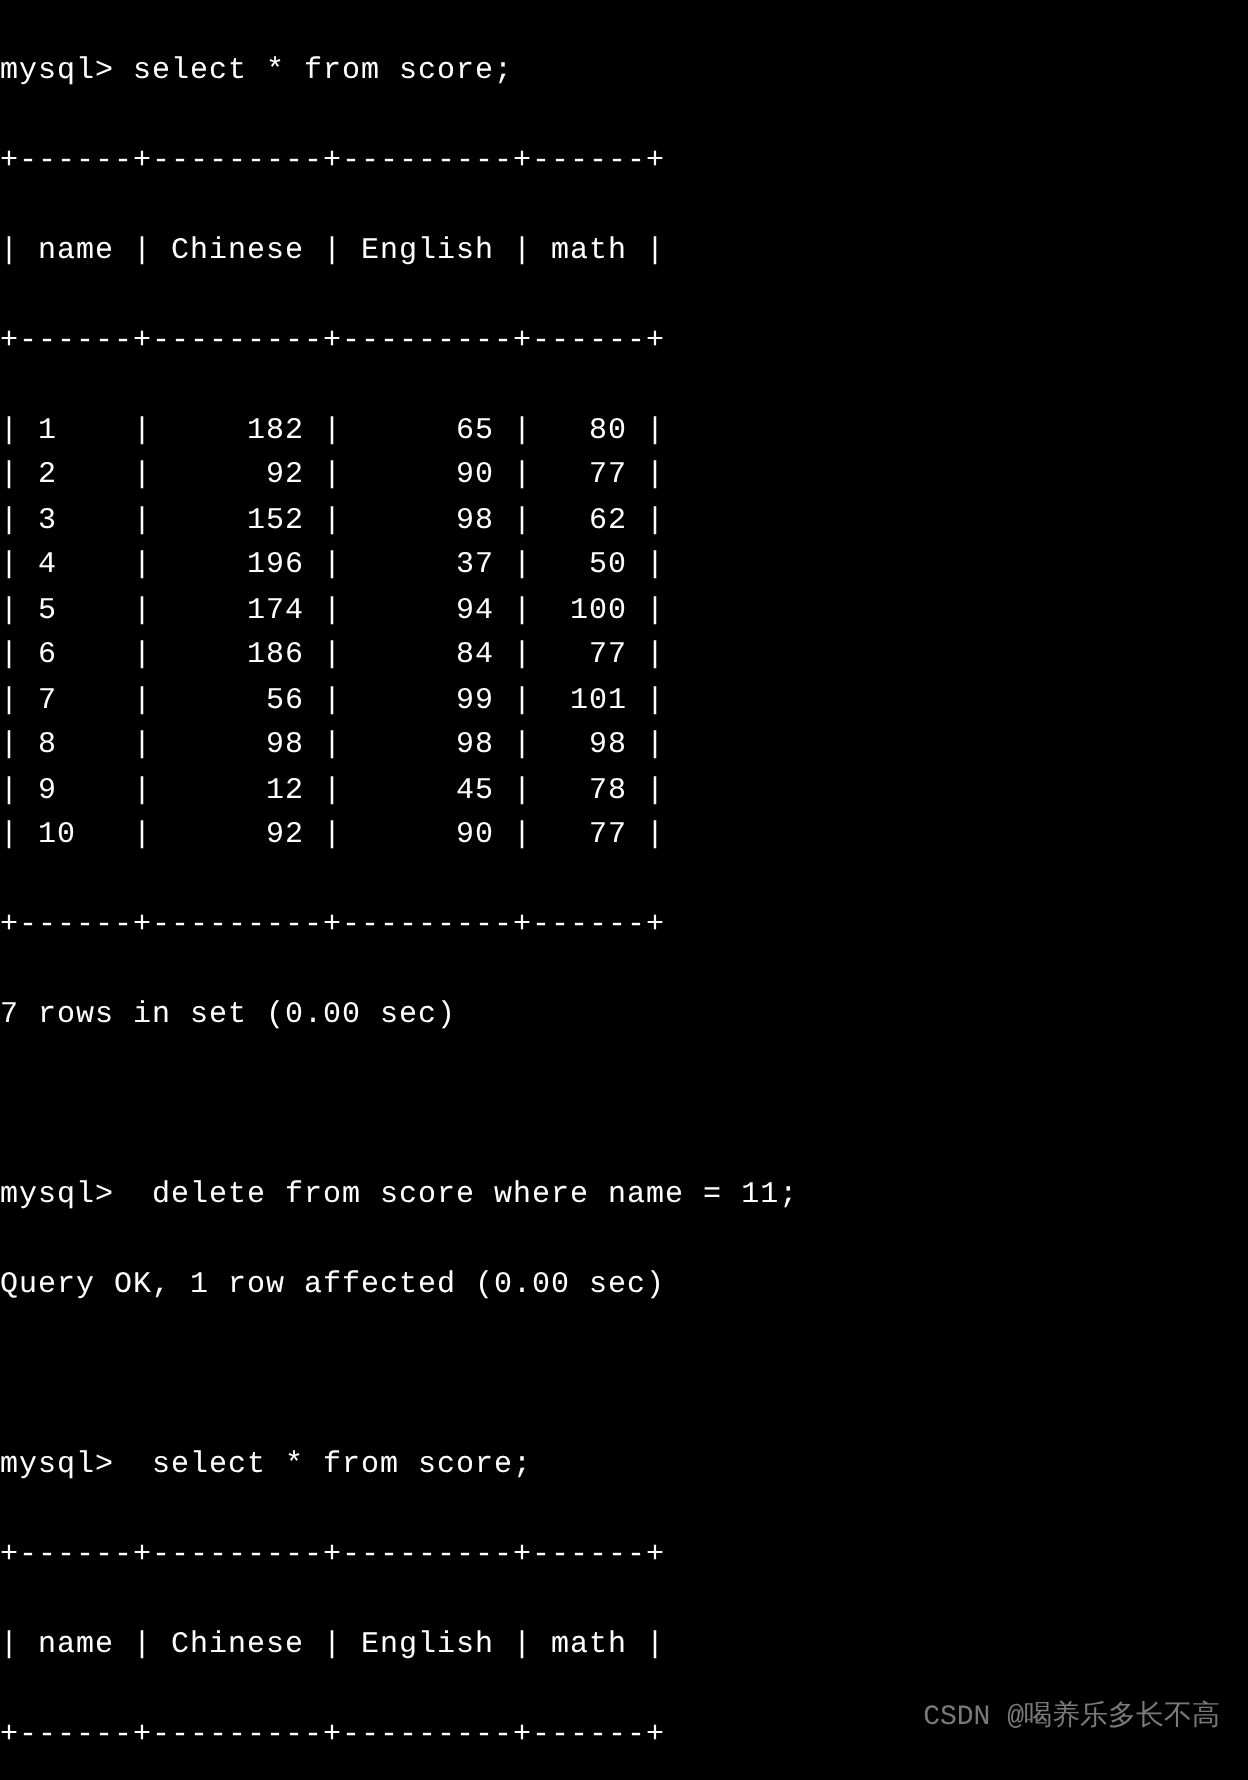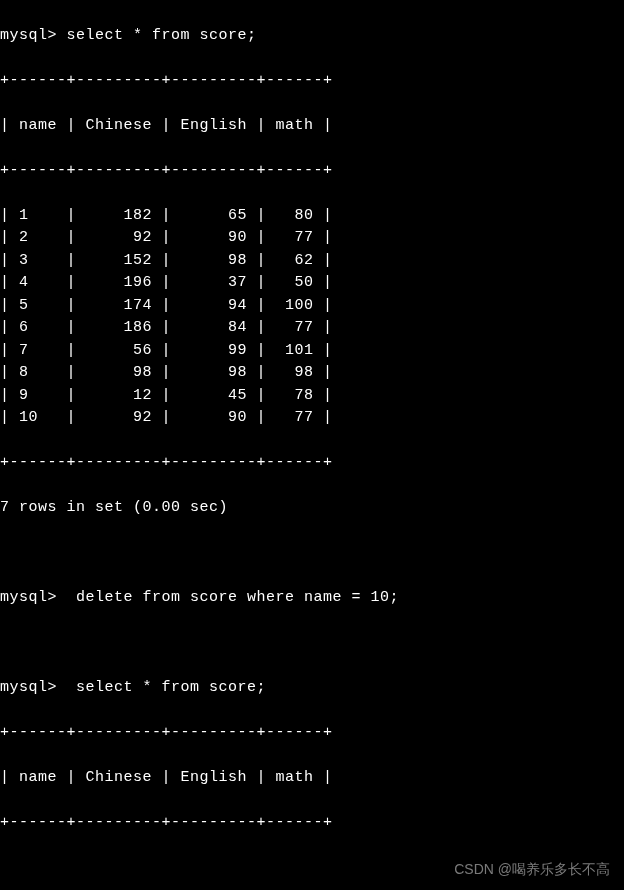--- a/index.html
+++ b/index.html
@@ -18,41 +18,42 @@
     }
     .terminal {
       white-space: pre;
       padding: 2px 0 0 0;
     }
     .sep {
       color: #fff;
     }
     .watermark {
       position: absolute;
-      bottom: 10px;
+      bottom: 20px;
       right: 14px;
       color: rgba(220,220,220,0.55);
-      font-family: Liberation Sans, sans-serif;
+      font-family: Liberation Mono, monospace;
       font-size: 14px;
       letter-spacing: 0;
     }
   </style>
 </head>
 <body>
 
 <div class="terminal">
 <div><span>mysql&gt;</span><span> select * from score;</span></div>
 <div class="sep" id="sep-t1-top">+------+---------+---------+------+</div>
 <div id="header-row-1">| name | Chinese | English | math |</div>
 <div class="sep" id="sep-t1-mid">+------+---------+---------+------+</div>
 <div id="tbody1"><div>| 1    |     182 |      65 |   80 |</div><div>| 2    |      92 |      90 |   77 |</div><div>| 3    |     152 |      98 |   62 |</div><div>| 4    |     196 |      37 |   50 |</div><div>| 5    |     174 |      94 |  100 |</div><div>| 6    |     186 |      84 |   77 |</div><div>| 7    |      56 |      99 |  101 |</div><div>| 8    |      98 |      98 |   98 |</div><div>| 9    |      12 |      45 |   78 |</div><div>| 10   |      92 |      90 |   77 |</div></div>
 <div class="sep" id="sep-t1-bot">+------+---------+---------+------+</div>
 <div>7 rows in set (0.00 sec)</div>
 <div> </div>
-<div><span>mysql&gt;</span><span>  delete from score where name = 10;</span></div>
+<div><span>mysql&gt;</span><span>  delete from score where name = 11;</span></div>
+<div>Query OK, 1 row affected (0.00 sec)</div>
 <div> </div>
 <div><span>mysql&gt;</span><span>  select * from score;</span></div>
 <div class="sep" id="sep-t2-top">+------+---------+---------+------+</div>
 <div id="header-row-2">| name | Chinese | English | math |</div>
 <div class="sep" id="sep-t2-mid">+------+---------+---------+------+</div>
 
 
 
 
 

